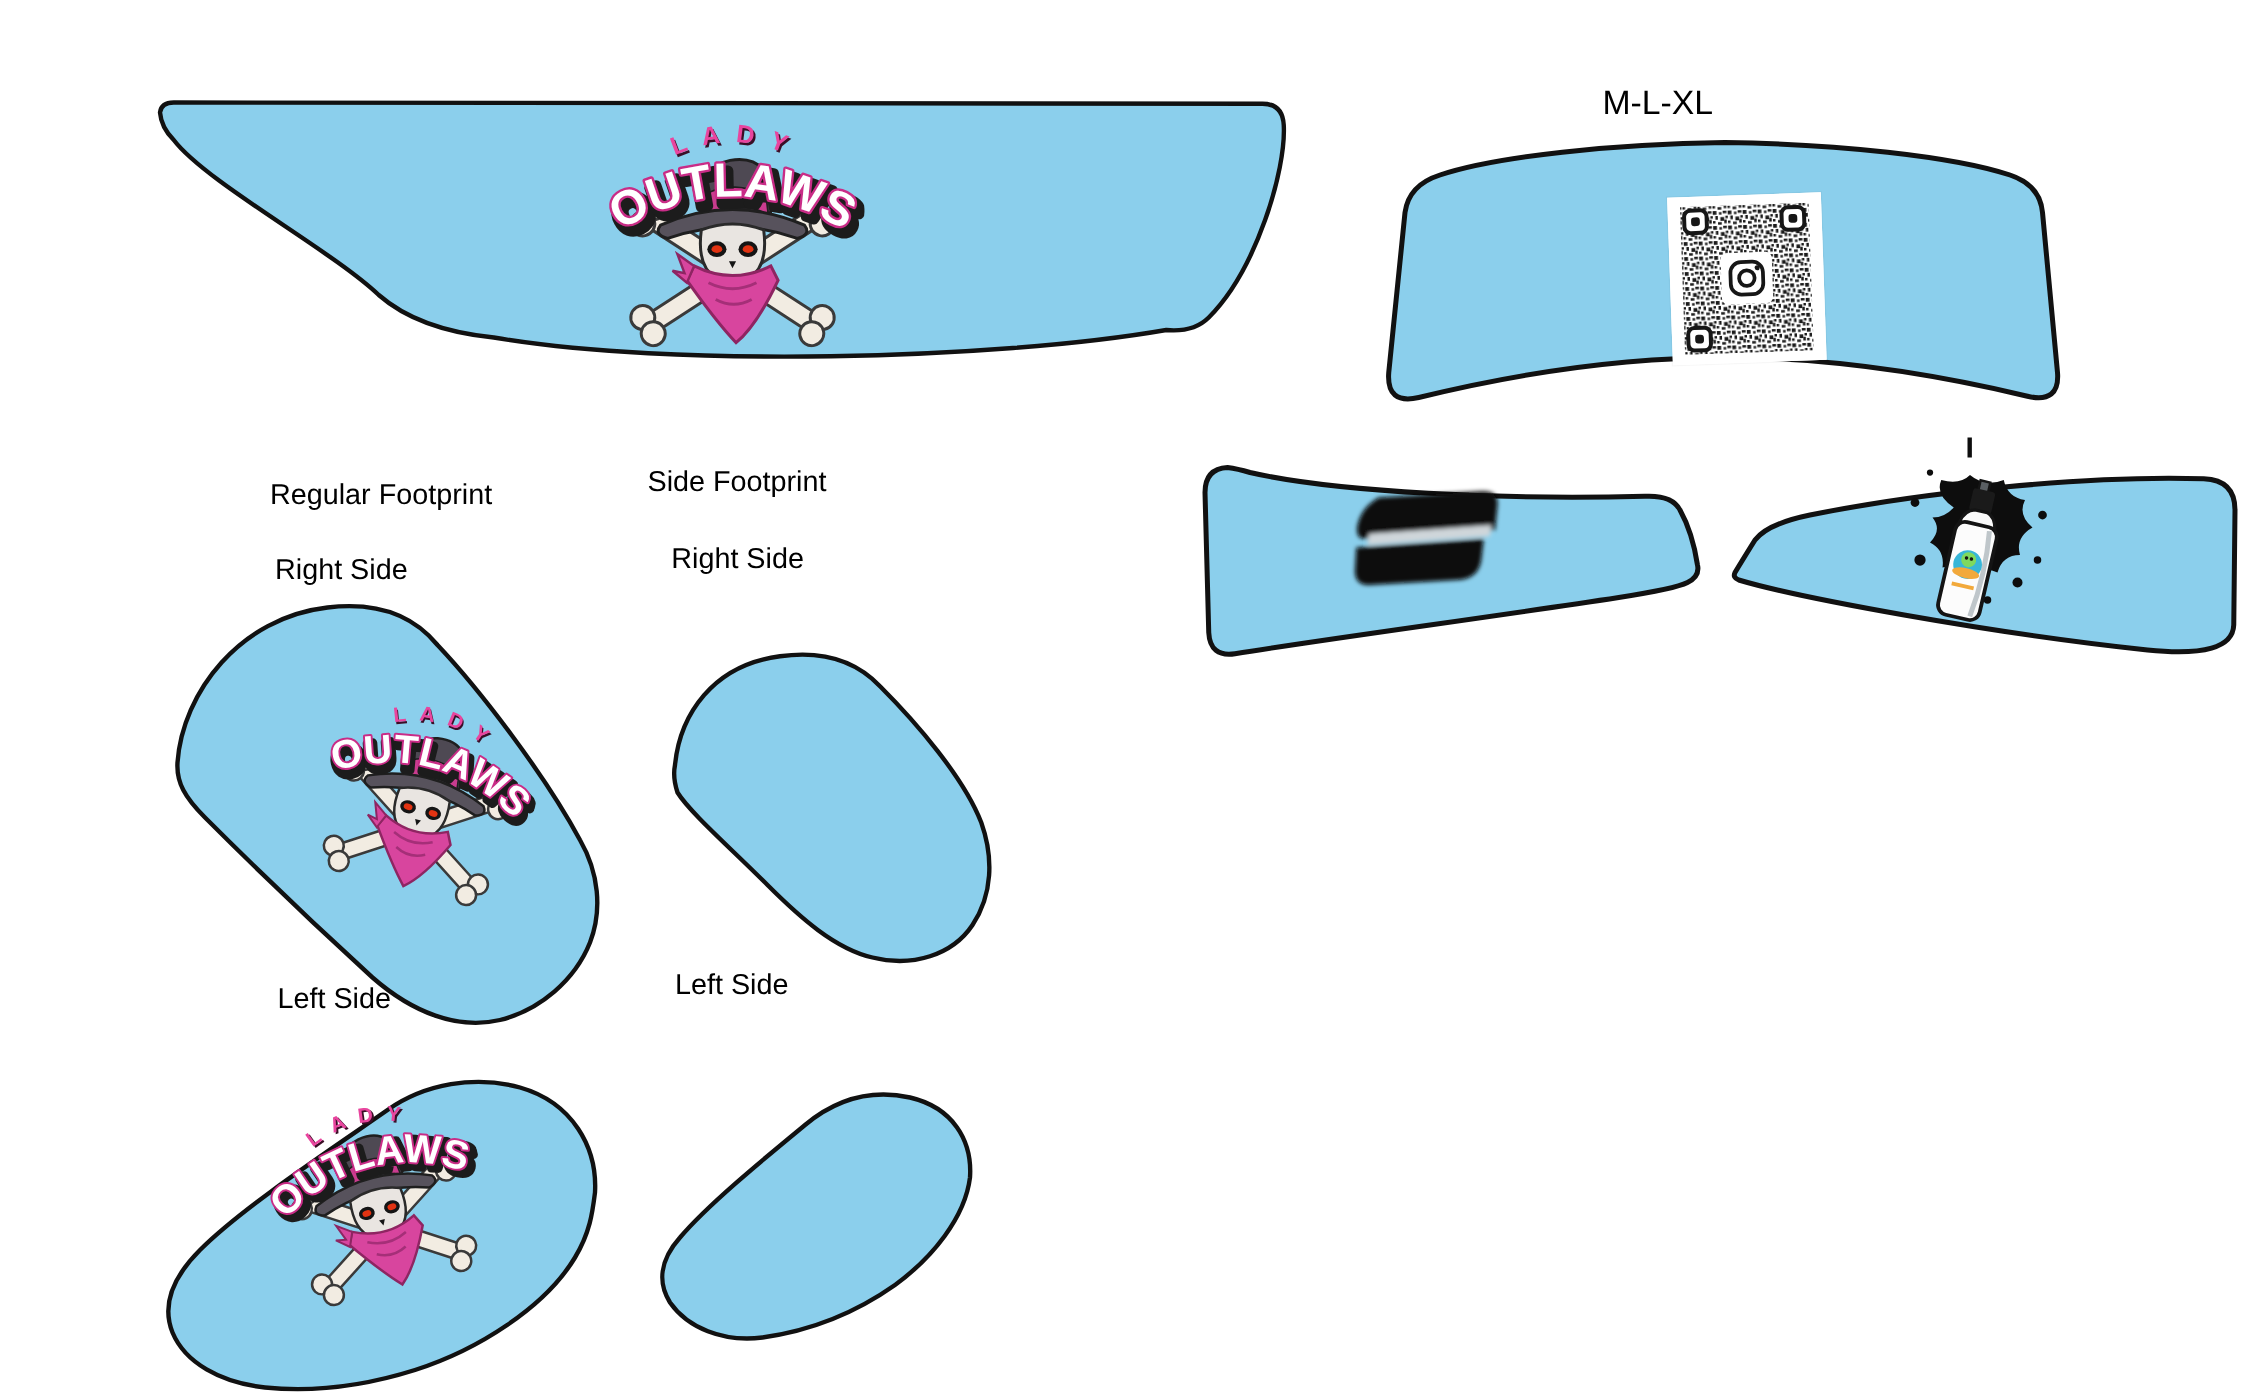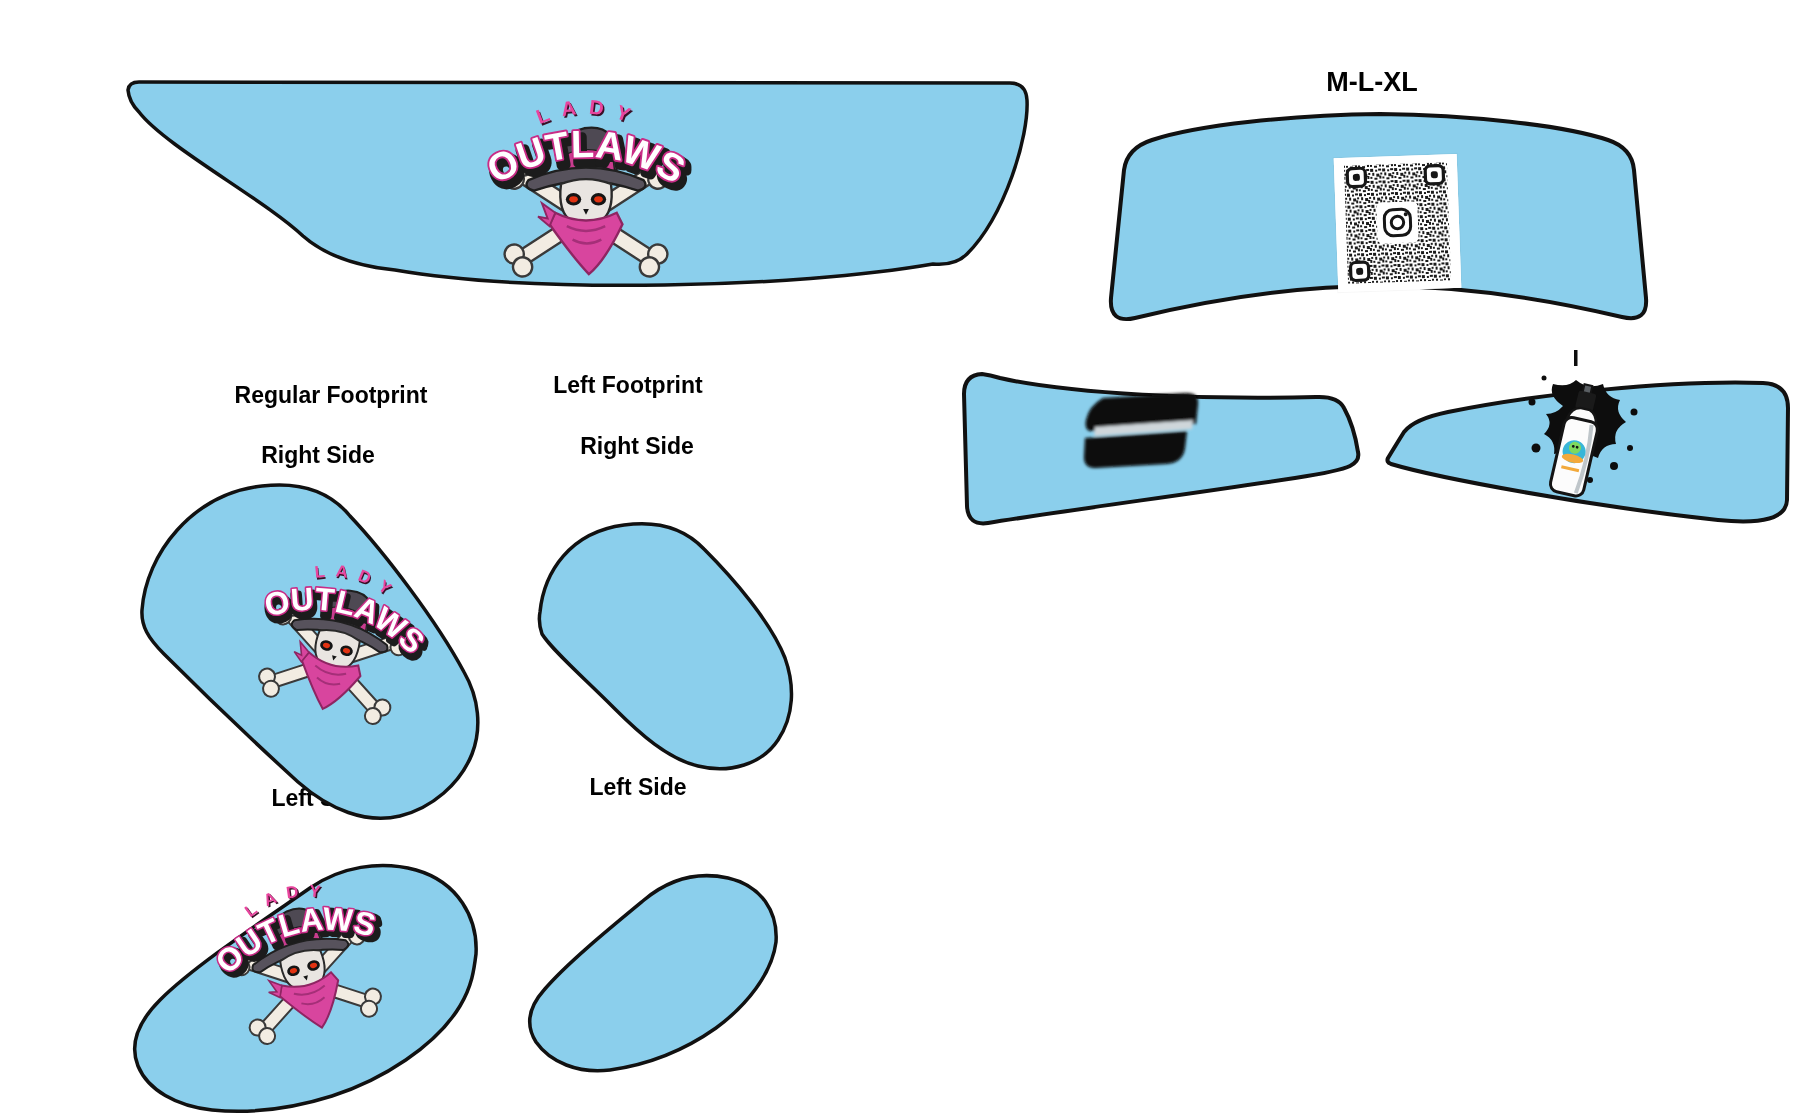--- a/index.html
+++ b/index.html
@@ -4,23 +4,23 @@
 <style>
   html,body{margin:0;padding:0;}
   body{
     width:1800px;height:1116px;position:relative;overflow:hidden;
     background:#ffffff;
     font-family:"Liberation Sans", sans-serif;
   }
   .piece{position:absolute;}
   .label{
     position:absolute;
-    font-weight:bold;
+    font-weight:normal;
     color:#000;
-    text-align:center;
+    text-align:left;
     font-size:23px;
     line-height:1.1;
     letter-spacing:0px;
   }
   .label.big{font-size:27px;}
   svg{display:block;overflow:visible;}
   .logo-inst{position:absolute;}
   .qr-wrap{
     position:absolute;left:1336px;top:156px;width:123px;height:134px;
     background:#ffffff;
@@ -193,21 +193,21 @@
         <circle cx="19" cy="63" r="1.4" fill="#141414"></circle>
         <ellipse cx="17" cy="75" rx="11" ry="4" fill="#F2A93B"></ellipse>
         <rect x="8" y="84" width="18" height="3" fill="#F2A93B"></rect>
       </g>
     </g>
   </g>
 </svg>
 
 <div class="label" style="left:216px;top:383px;width:230px">Regular Footprint</div>
 <div class="label" style="left:220px;top:443px;width:196px">Right Side</div>
-<div class="label" style="left:518px;top:373px;width:220px">Left Footprint</div>
+<div class="label" style="left:518px;top:373px;width:220px">Side Footprint</div>
 <div class="label" style="left:537px;top:434px;width:200px">Right Side</div>
 <div class="label" style="left:222px;top:786px;width:196px">Left Side</div>
 <div class="label" style="left:540px;top:775px;width:196px">Left Side</div>
 
 <svg class="piece" style="left:132px;top:478px" width="356" height="352" viewBox="0 0 356 352">
   <path d="M 10,132 C 14,76 60,16 130,8 C 172,3 200,16 218,38
            C 252,74 304,142 332,194 C 347,220 350,250 340,276
            C 328,306 300,330 268,338 C 234,346 198,332 166,304
            C 120,262 62,206 32,176 C 16,160 9,148 10,132 Z" fill="#8BCFEC" stroke="#111111" stroke-width="3.5"></path>
 </svg>

